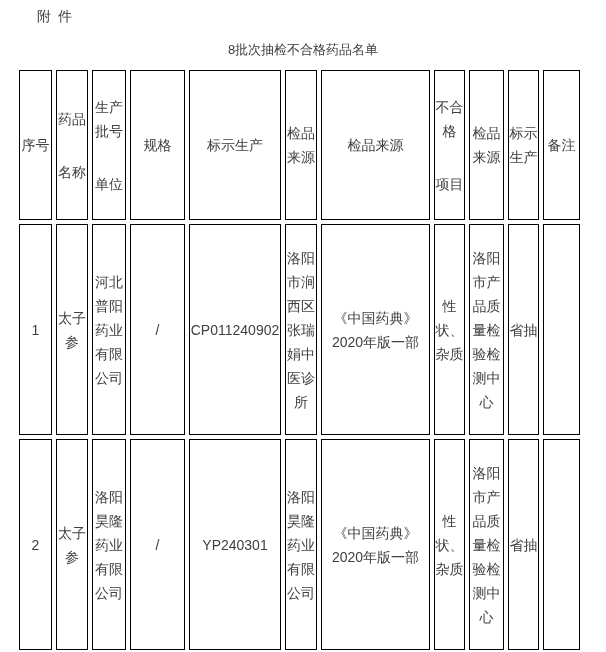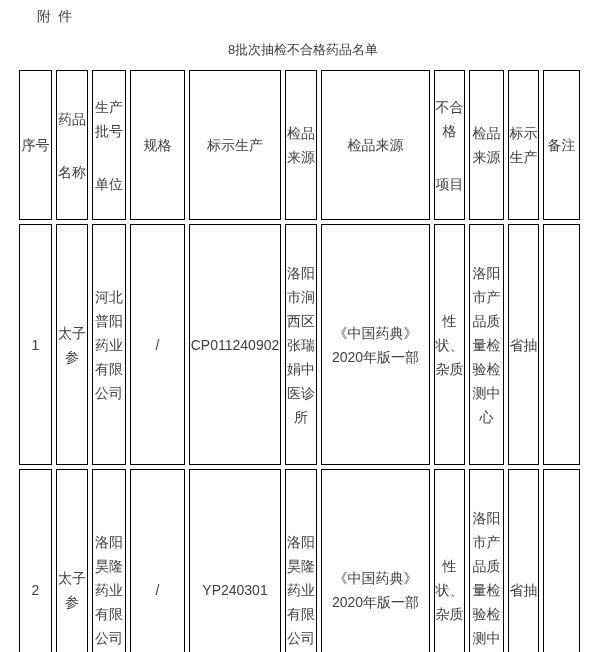--- a/index.html
+++ b/index.html
@@ -37,21 +37,21 @@
     box-sizing: border-box;
     vertical-align: middle;
     text-align: center;
     font-size: 14px;
     line-height: 24px;
     padding: 0;
     color: #404040;
     word-break: normal;
   }
   tr.header-row td { height: 150px; }
-  tr.data-row td   { height: 241px; }
+  tr.data-row td   { height: 211px; }
   .para { margin: 0; }
   .para + .para { margin-top: 29px; }
   
   col.c0  { width: 33px; }
   col.c1  { width: 32px; }
   col.c2  { width: 34px; }
   col.c3  { width: 55px; }
   col.c4  { width: 92px; }
   col.c5  { width: 32px; }
   col.c6  { width: 109px; }

